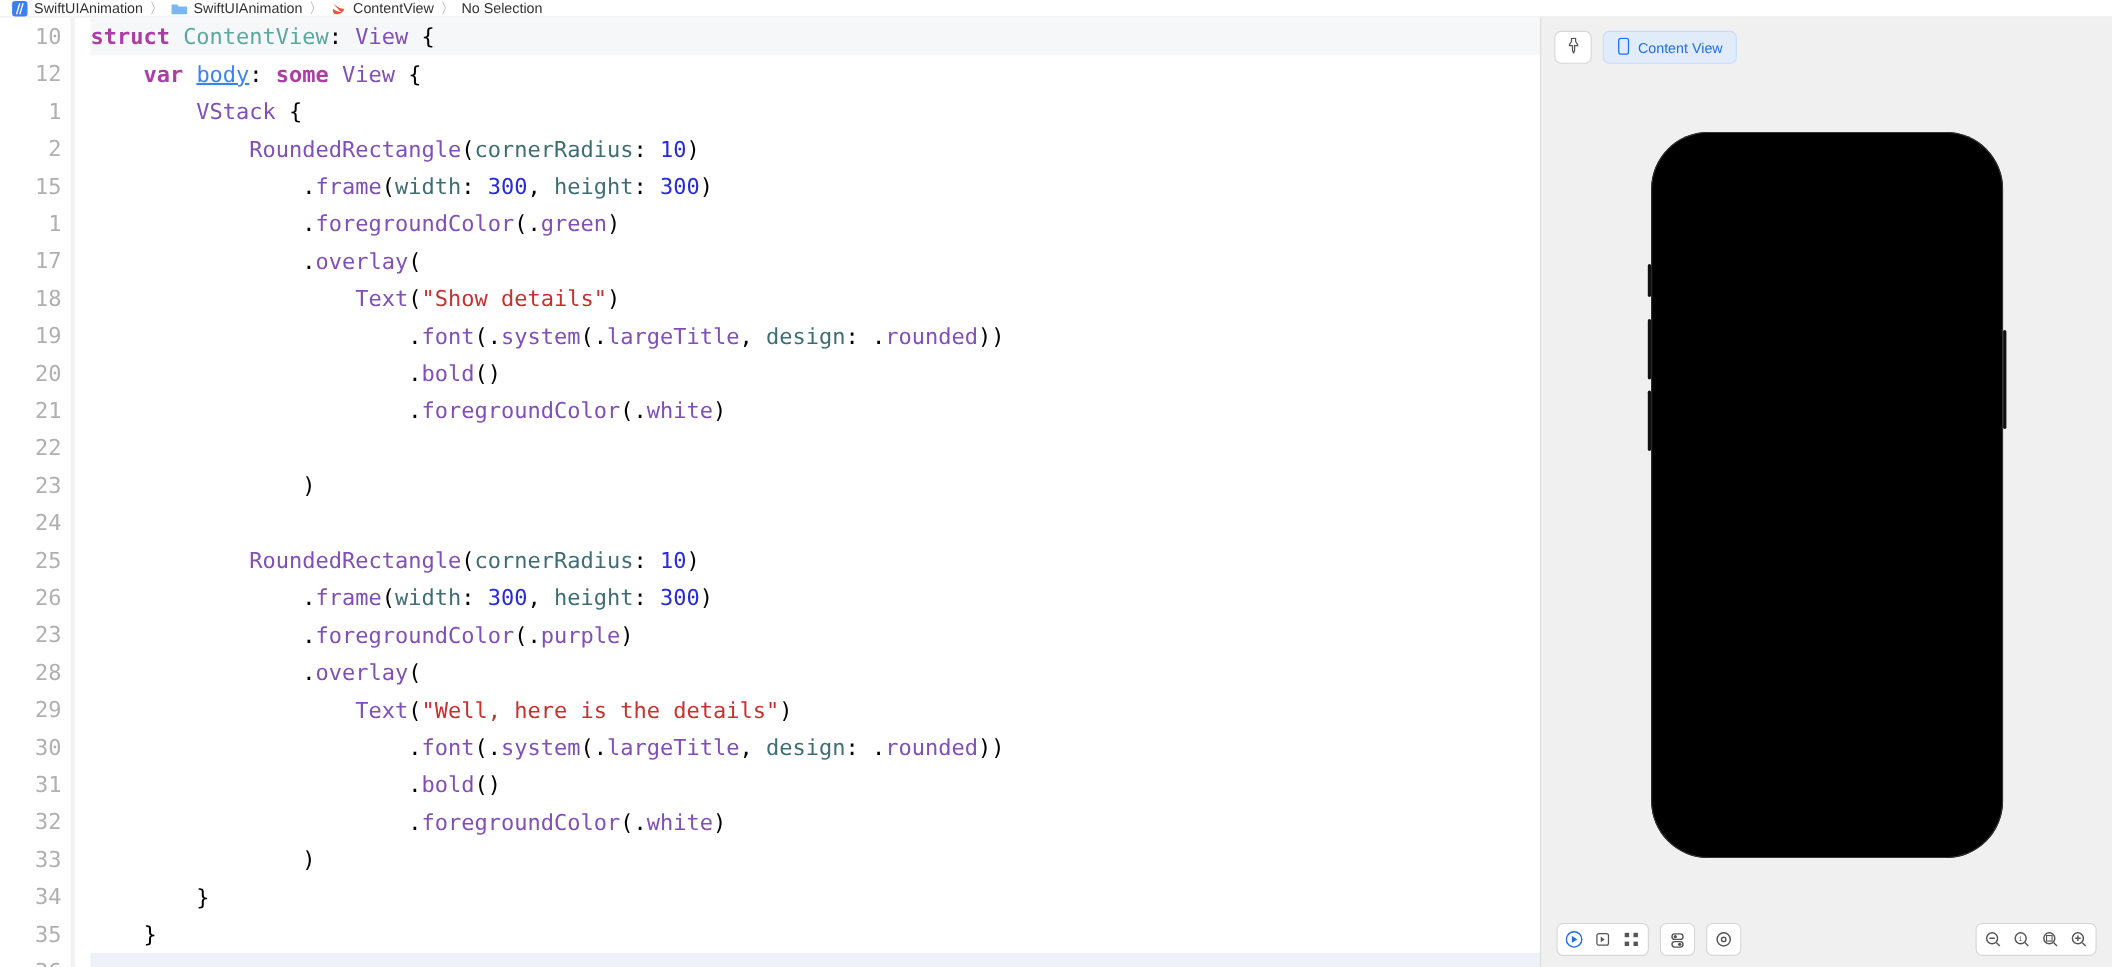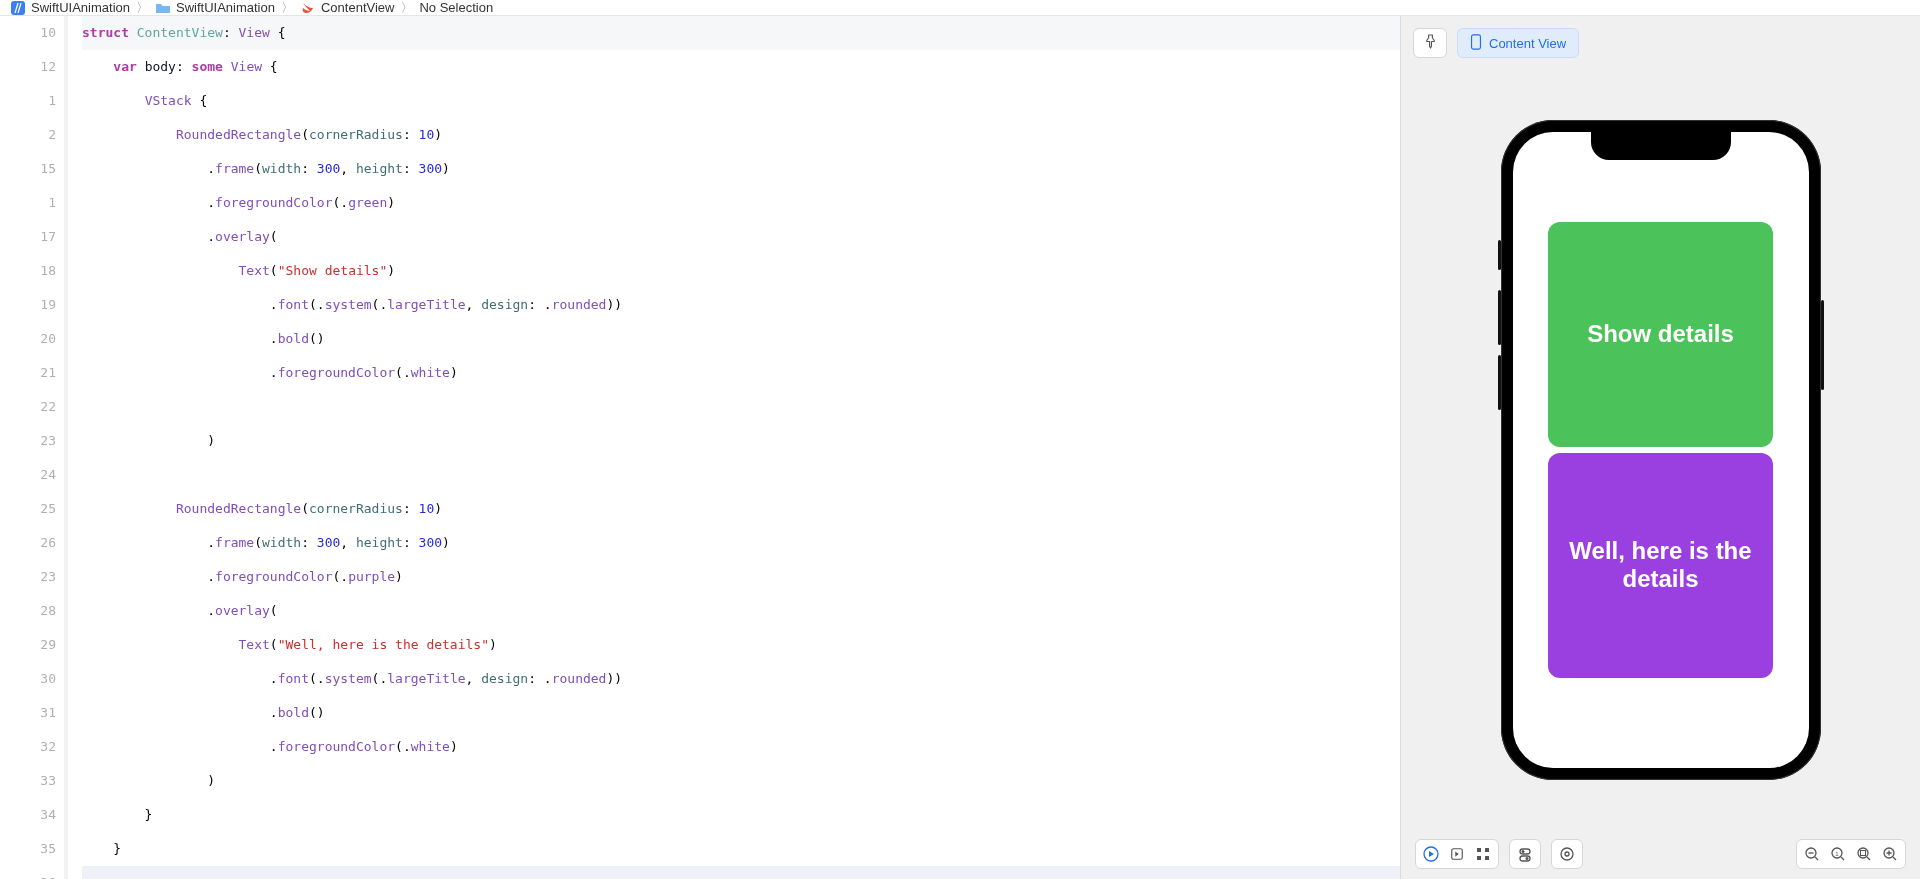--- a/index.html
+++ b/index.html
@@ -36,21 +36,21 @@
       display: flex;
       flex: 1;
       min-height: 0;
     }
     .editor {
       flex: 1;
       display: flex;
       min-width: 0;
       background: #fff;
       font-family: "SF Mono", Menlo, Consolas, monospace;
-      font-size: 13px;
+      font-size: 20px;
       line-height: 34px;
       overflow: hidden;
       position: relative;
     }
     .gutter {
       width: 68px;
       text-align: right;
       padding-right: 8px;
       color: #b0b0b0;
       background: #fff;
@@ -66,21 +66,21 @@
       position: relative;
     }
     .code .line { height: 34px; }
     .line.selected { background: #eef2f8; }
     .tok-keyword { color: #ad3da4; font-weight: bold; }
     .tok-typegr { color: #5aa89f; }
     .tok-param { color: #3e6e74; }
     .tok-number { color: #272ad8; }
     .tok-string { color: #c6312d; }
     .tok-purple { color: #804fb8; }
-    .tok-body { color: #0f172a; }
+    .tok-body { color: #3b82f6; text-decoration: underline; }
     .tok-plain { color: #000; }
     .line.hl { background: #f6f7f8; }
 
     .canvas {
       width: 520px;
       min-width: 520px;
       background: #f0f0f0;
       border-left: 1px solid #dcdcdc;
       display: flex;
       flex-direction: column;
@@ -282,28 +282,20 @@
       </div>
     </div>
 
     <div class="canvas-center">
       <div class="phone">
         <div class="btns-left"></div>
         <div class="btns-left btns-left2"></div>
         <div class="btns-left btns-left3"></div>
         <div class="btns-right"></div>
         <div class="notch"></div>
-        <div class="screen">
-          <div class="card green">
-            <span>Show details</span>
-          </div>
-          <div class="card purple">
-            <span>Well, here is the details</span>
-          </div>
-        </div>
       </div>
     </div>
 
     <div class="canvas-bottom">
       <div class="tool-group">
         <span class="tool-ico blue">
           <svg viewBox="0 0 16 16" width="16" height="16">
               <circle cx="8" cy="8" r="7" fill="none" stroke="#1f6feb" stroke-width="1.3"></circle>
               <path d="M6 5v6l5-3z" fill="#1f6feb"></path>
             </svg>

